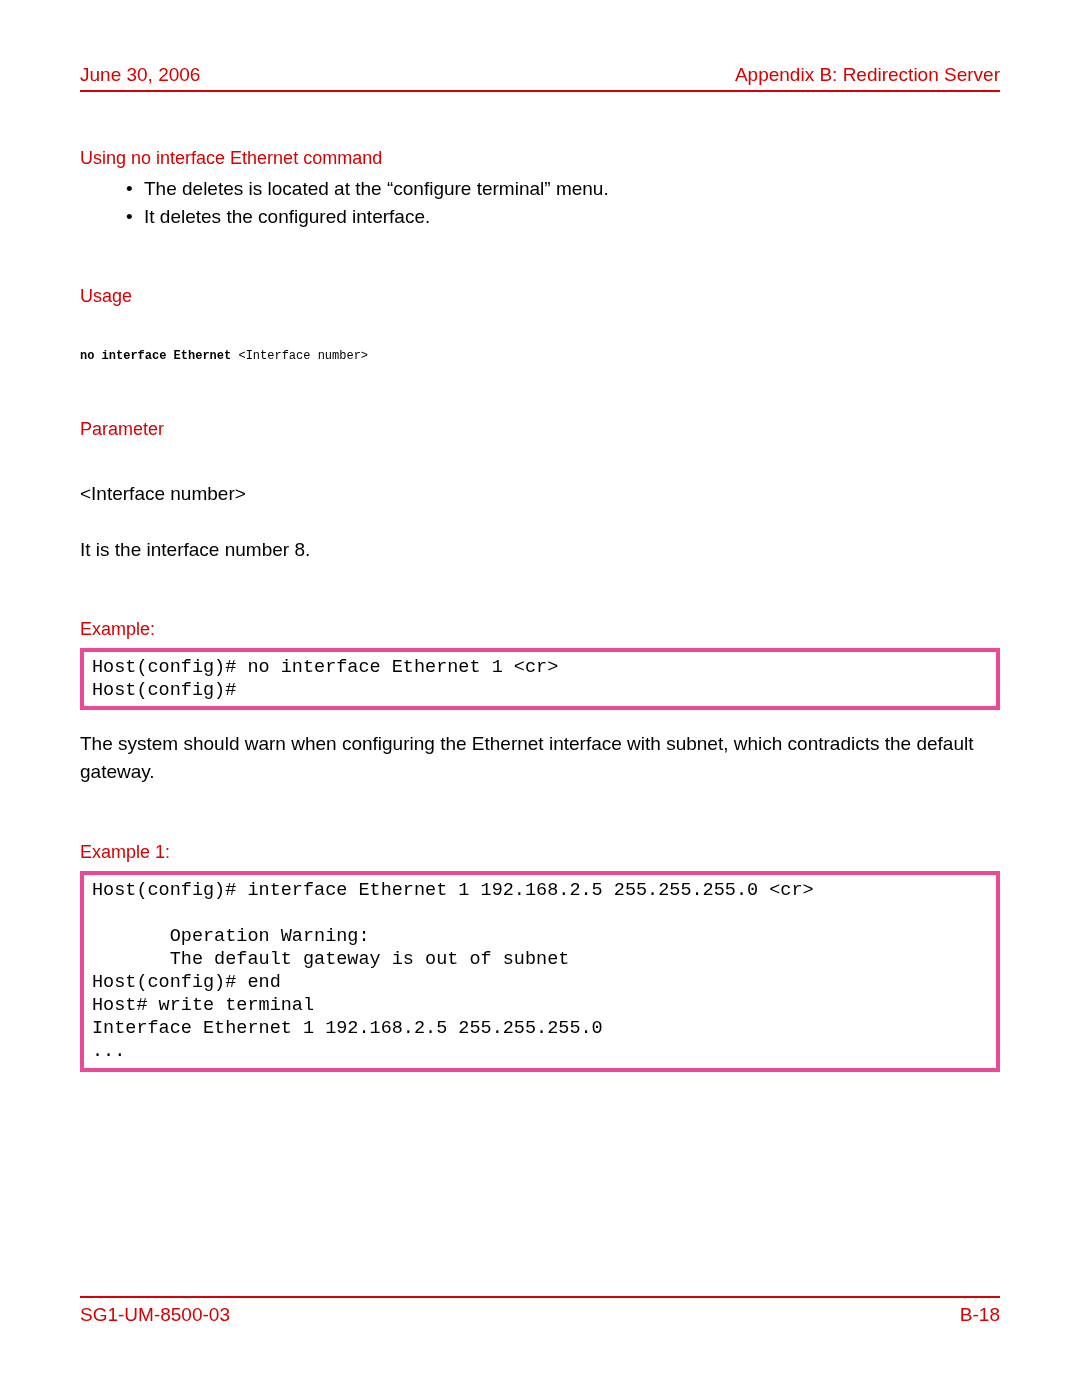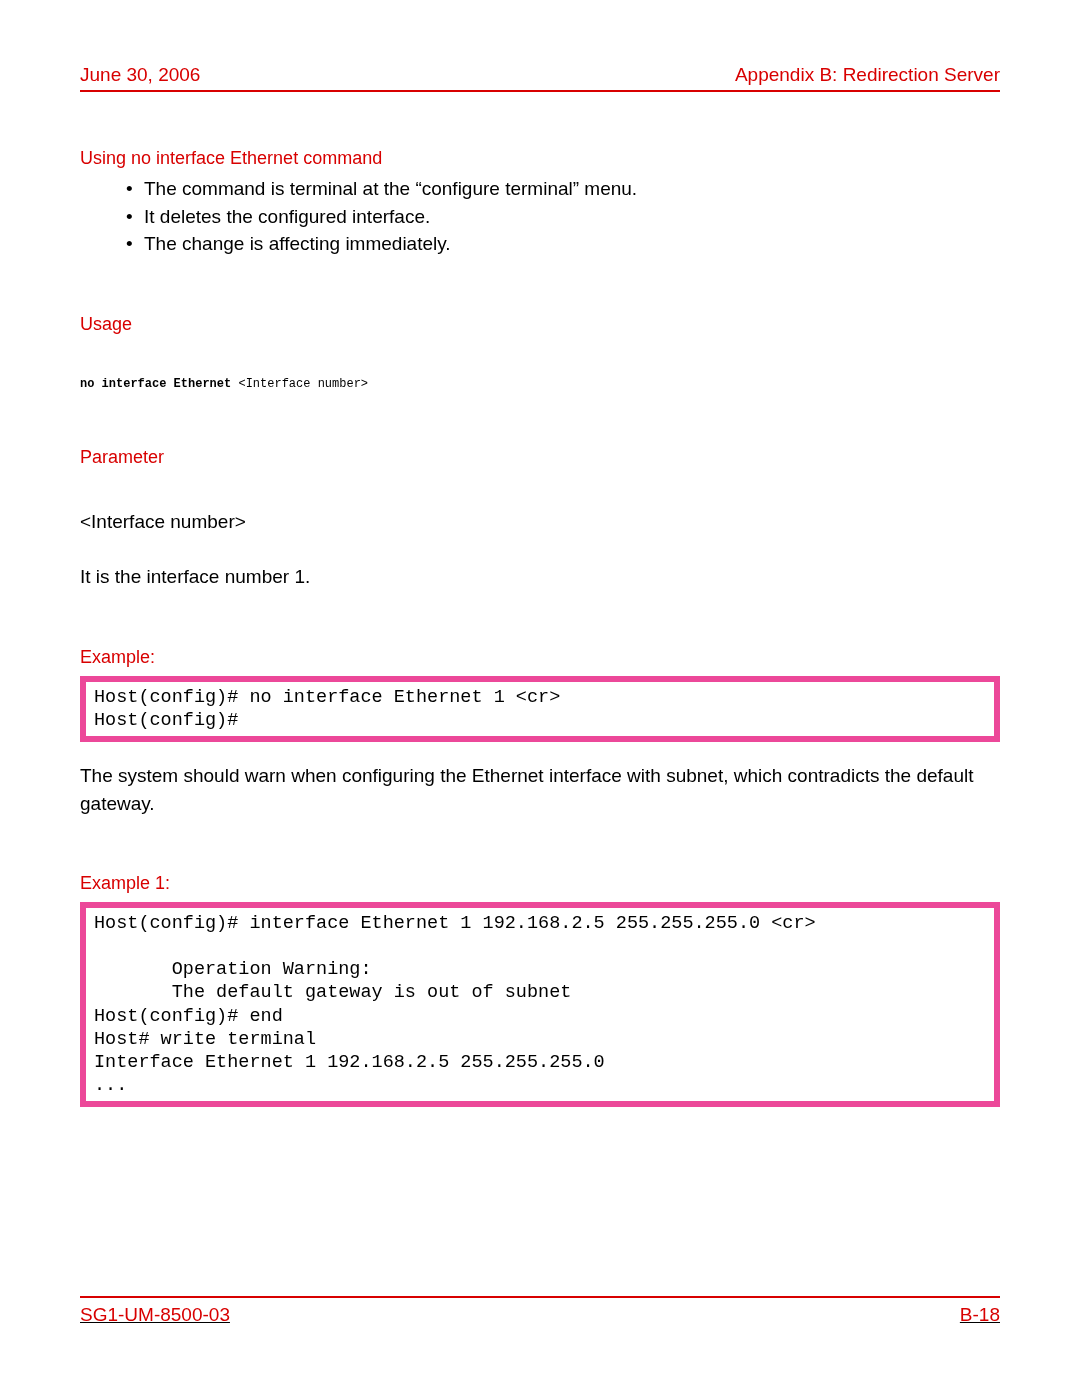--- a/index.html
+++ b/index.html
@@ -54,21 +54,21 @@
     font-family: "Courier New", Courier, monospace;
     font-size: 12px;
     margin-top: 42px;
   }
   .usage-line .bold { font-weight: bold; }
   .para {
     margin-top: 40px;
     line-height: 1.45;
   }
   .code-box {
-    border: 6px solid #ec4899;
+    border: 4px solid #ec4899;
     font-family: "Courier New", Courier, monospace;
     font-size: 18.5px;
     padding: 4px 8px;
     white-space: pre;
     line-height: 1.25;
     margin-top: 8px;
   }
   .after-code {
     margin-top: 20px;
     line-height: 1.45;
@@ -81,48 +81,46 @@
     border-top: 2px solid #d80000;
   }
   .footer-row {
     position: absolute;
     left: 80px;
     width: 920px;
     top: 1304px;
     display: flex;
     justify-content: space-between;
     align-items: baseline;
-    text-decoration: underline;
   }
 </style>
 </head>
 <body>
 
 <div class="page">
 
   <div class="header-row">
     <span class="red">June 30, 2006</span>
     <span class="red">Appendix B: Redirection Server</span>
   </div>
 
   <div class="section-title first-section">Using no interface Ethernet command</div>
   <ul class="bullets">
-    <li>The command is terminal at the “configure terminal” menu.</li>
+    <li>The deletes is located at the “configure terminal” menu.</li>
     <li>It deletes the configured interface.</li>
-    <li>The change is affecting immediately.</li>
   </ul>
 
   <div class="section-title">Usage</div>
   <div class="usage-line">
     <span class="bold">no interface Ethernet</span><span> &lt;Interface number&gt;</span>
   </div>
 
   <div class="section-title">Parameter</div>
   <div class="para">&lt;Interface number&gt;</div>
-  <div class="para" style="margin-top:28px;">It is the interface number 1.</div>
+  <div class="para" style="margin-top:28px;">It is the interface number 8.</div>
 
   <div class="section-title">Example:</div>
   <div class="code-box">Host(config)# no interface Ethernet 1 &lt;cr&gt;
 Host(config)#</div>
   <div class="after-code">The system should warn when configuring the Ethernet interface with subnet, which contradicts the default gateway.</div>
 
   <div class="section-title">Example 1:</div>
   <div class="code-box">Host(config)# interface Ethernet 1 192.168.2.5 255.255.255.0 &lt;cr&gt;
 
        Operation Warning:

